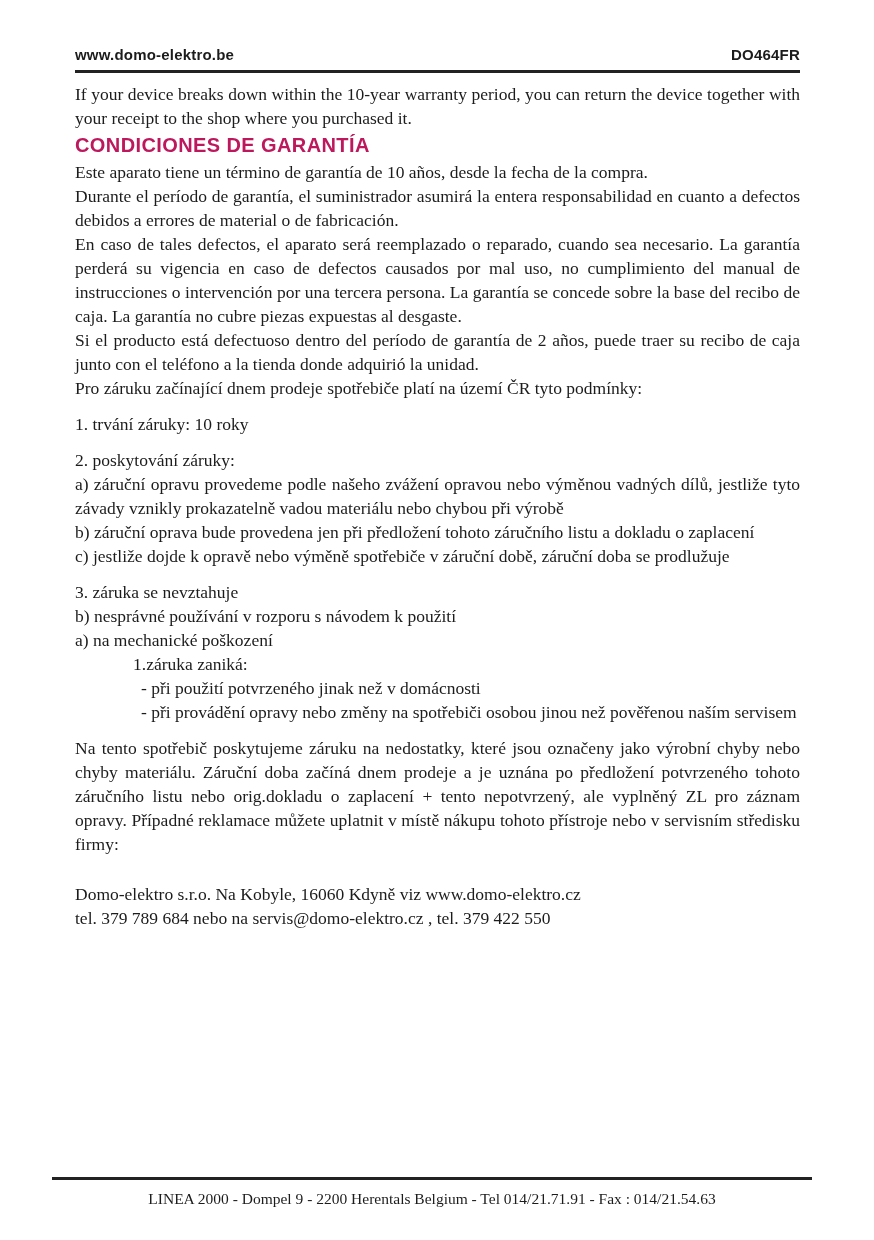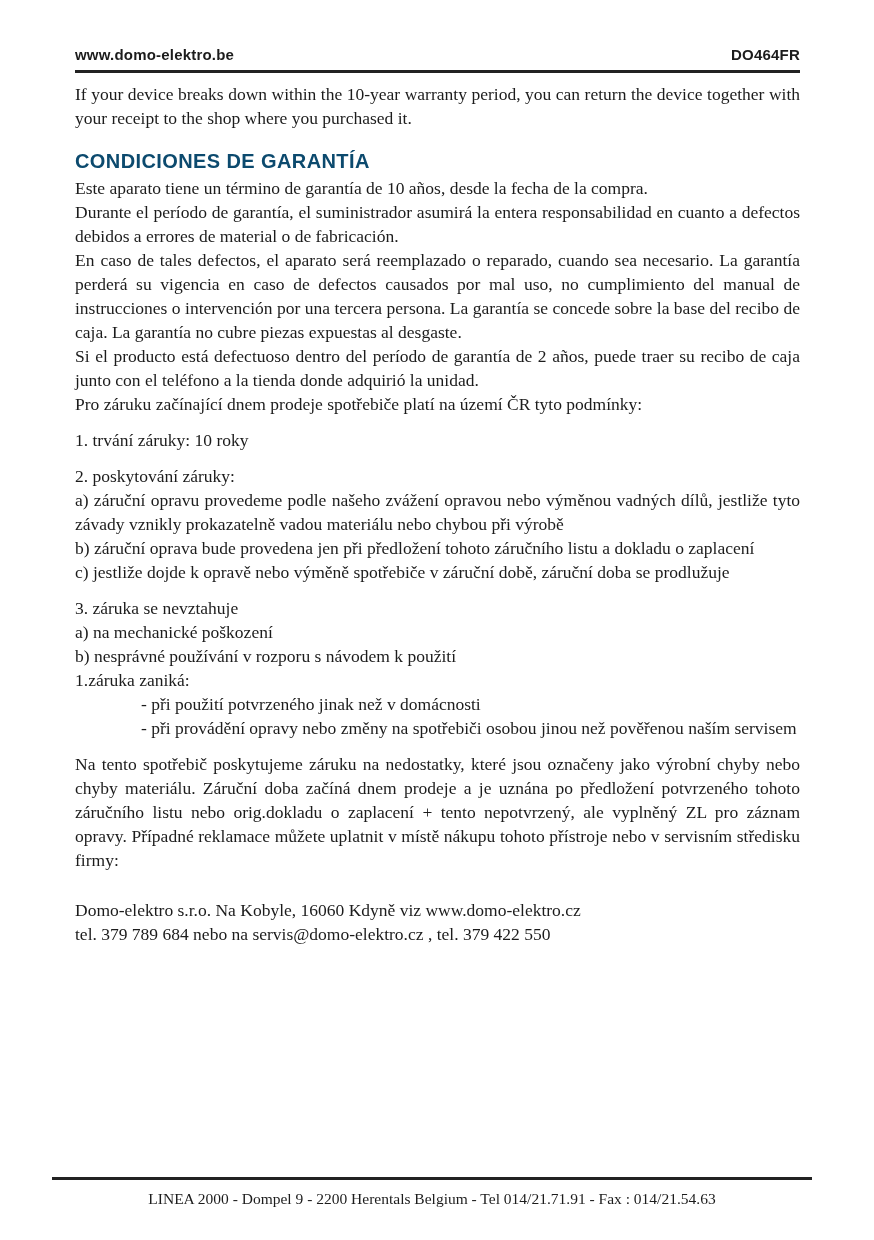--- a/index.html
+++ b/index.html
@@ -33,27 +33,28 @@
     margin: 0;
     font-size: 17.5px;
     line-height: 24px;
     text-align: justify;
   }
   .heading {
     font-family: "Liberation Sans", sans-serif;
     font-size: 20px;
     font-weight: 800;
     letter-spacing: 0.4px;
-    margin: 20px 0 3px 0;
-    color: #0c4a6e;
+    margin: 4px 0 3px 0;
+    color: #be185d;
   }
   .bold { font-weight: normal; }
   .gap { margin-top: 12px; }
   .left { text-align: left; }
   .sub-indent {
+    margin-left: 58px;
     text-align: left;
   }
   .bullet {
     margin-left: 58px;
     text-indent: 8px;
     text-align: left;
   }
   .contact { font-weight: bold; margin-top: 26px; text-align: left; }
   .footer {
     position: absolute;
@@ -97,22 +98,22 @@
     <p class="bold left">Pro záruku začínající dnem prodeje spotřebiče platí na území ČR tyto podmínky:</p>
 
     <p class="gap left">1. trvání záruky: 10 roky</p>
 
     <p class="gap left">2. poskytování záruky:</p>
     <p>a) záruční opravu provedeme podle našeho zvážení opravou nebo výměnou vadných dílů, jestliže tyto závady vznikly prokazatelně vadou materiálu nebo chybou při výrobě</p>
     <p>b) záruční oprava bude provedena jen při předložení tohoto záručního listu a dokladu o zaplacení</p>
     <p class="left">c) jestliže dojde k opravě nebo výměně spotřebiče v záruční době, záruční doba se prodlužuje</p>
 
     <p class="gap left">3. záruka se nevztahuje</p>
+    <p class="left">b) nesprávné používání v rozporu s návodem k použití</p>
     <p class="left">a) na mechanické poškození</p>
-    <p class="left">b) nesprávné používání v rozporu s návodem k použití</p>
     <p class="sub-indent">1.záruka zaniká:</p>
     <p class="bullet">- při použití potvrzeného jinak než v domácnosti</p>
     <p class="bullet">- při provádění opravy nebo změny na spotřebiči osobou jinou než pověřenou naším servisem</p>
 
     <p class="gap">Na tento spotřebič poskytujeme záruku na nedostatky, které jsou označeny jako výrobní chyby nebo chyby materiálu. Záruční doba začíná dnem prodeje a je uznána po předložení potvrzeného tohoto záručního listu nebo orig.dokladu o zaplacení + tento nepotvrzený, ale vyplněný ZL pro záznam opravy. Případné reklamace můžete uplatnit v místě nákupu tohoto přístroje nebo v servisním středisku firmy:</p>
 
     <div class="contact">
       <p class="bold left">Domo-elektro s.r.o. Na Kobyle, 16060 Kdyně viz www.domo-elektro.cz</p>
       <p class="bold left">tel. 379 789 684 nebo na servis@domo-elektro.cz , tel. 379 422 550</p>
     </div>

